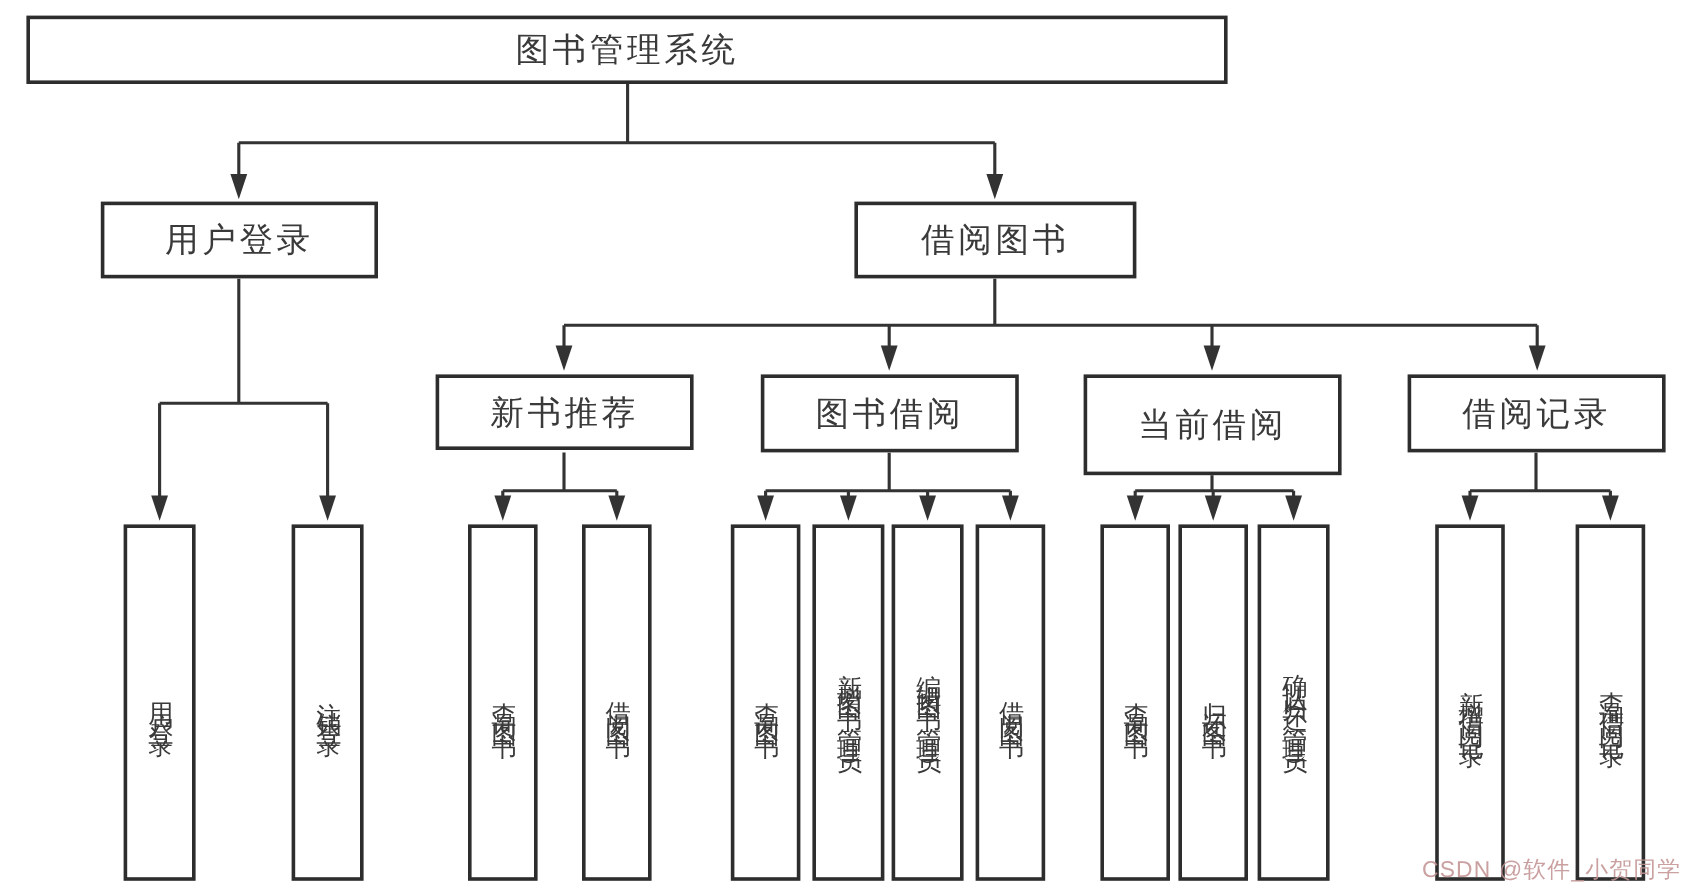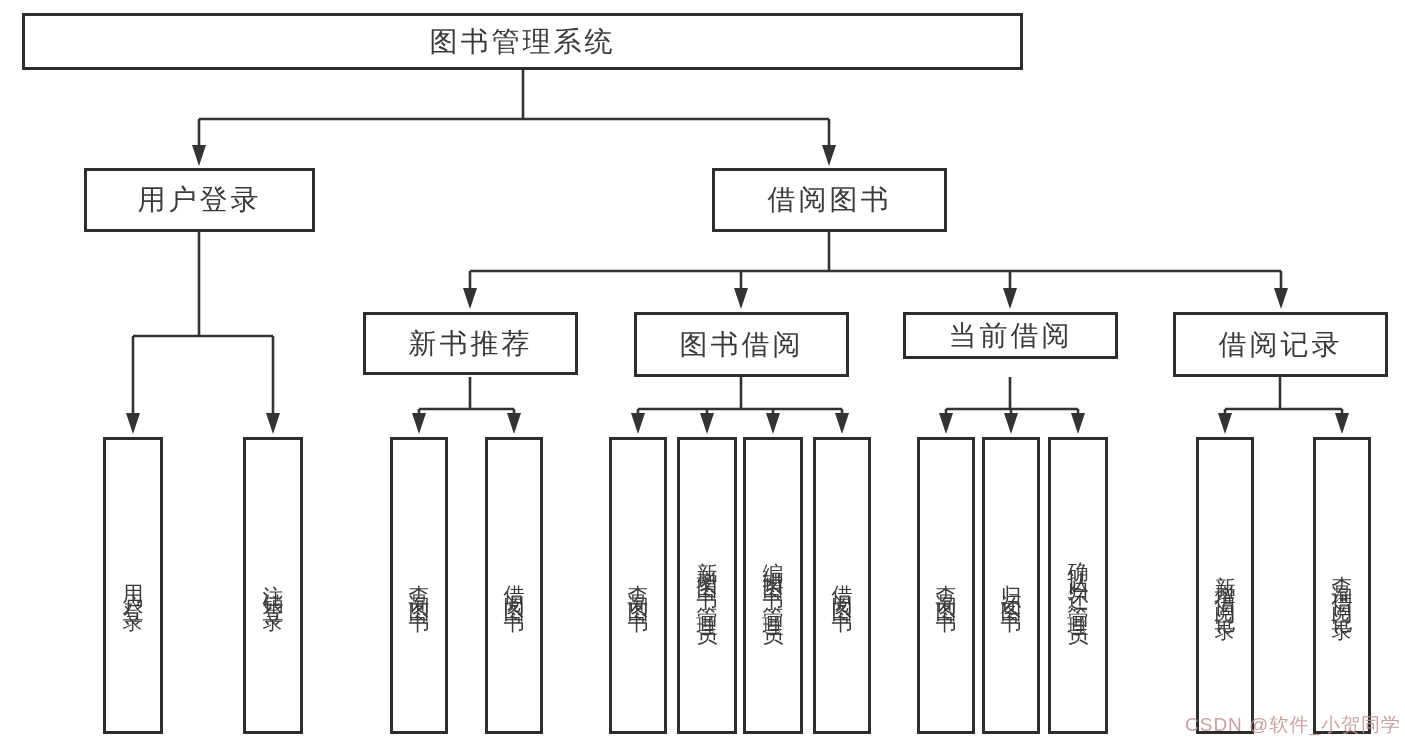--- a/index.html
+++ b/index.html
@@ -135,21 +135,21 @@
   <div class="box" style="left:712px; top:168px; width:235px; height:64px;">
     <span class="h-label">借阅图书</span>
   </div>
 
   <div class="box" style="left:363px; top:312px; width:215px; height:63px;">
     <span class="h-label">新书推荐</span>
   </div>
   <div class="box" style="left:634px; top:312px; width:215px; height:65px;">
     <span class="h-label">图书借阅</span>
   </div>
-  <div class="box" style="left:903px; top:312px; width:215px; height:47px;">
+  <div class="box" style="left:903px; top:312px; width:215px; height:84px;">
     <span class="h-label">当前借阅</span>
   </div>
   <div class="box" style="left:1173px; top:312px; width:215px; height:65px;">
     <span class="h-label">借阅记录</span>
   </div>
 
   <div class="box leaf" style="left:103px; width:60px;">
     <span class="v-label">用户登录</span>
   </div>
   <div class="box leaf" style="left:243px; width:60px;">

